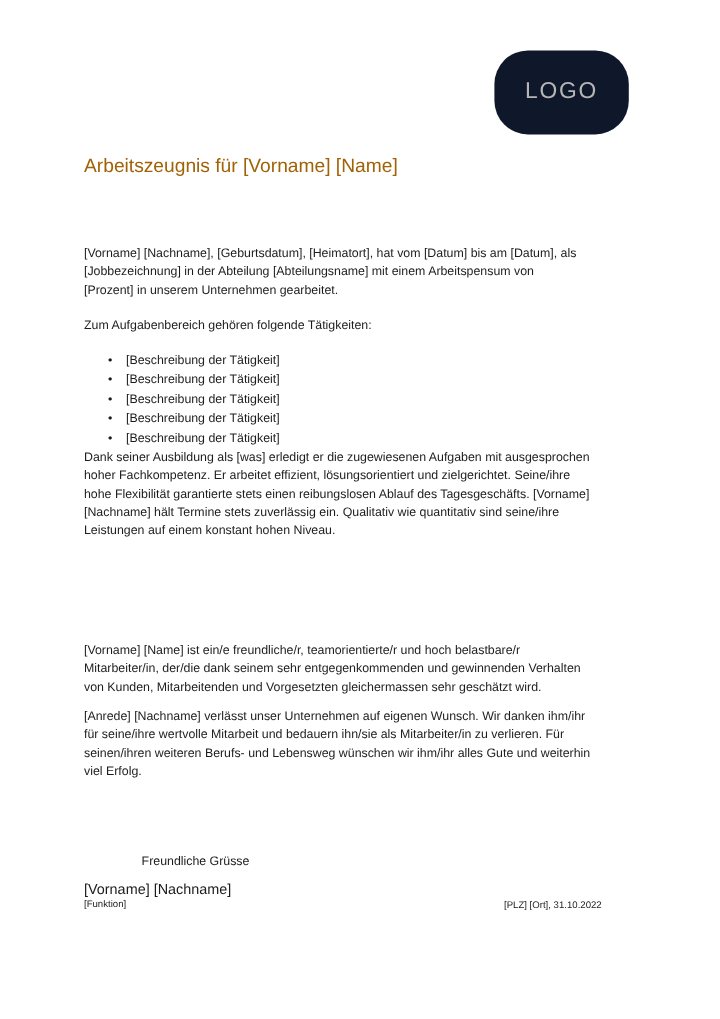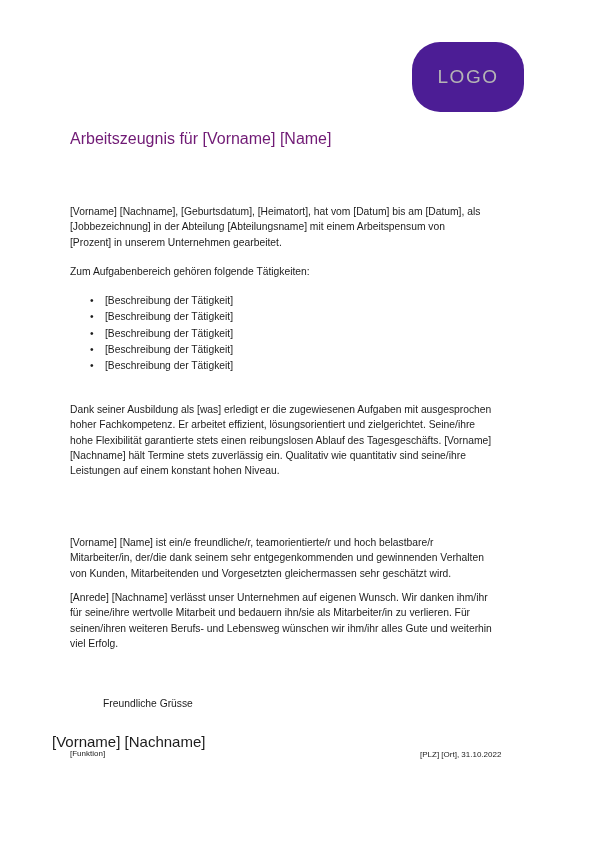--- a/index.html
+++ b/index.html
@@ -15,40 +15,40 @@
     font-family: "Liberation Sans", sans-serif;
     color: #1c1c1c;
     overflow: hidden;
   }
   .logo-box {
     position: absolute;
     left: 412px;
     top: 42px;
     width: 112px;
     height: 70px;
-    background: #4c1d95;
+    background: #0f172a;
     display: flex;
     align-items: center;
     justify-content: center;
     border-radius: 28px;
   }
   .logo-text {
     font-size: 19px;
     color: #b5b5b5;
     letter-spacing: 1.5px;
     font-weight: 400;
   }
   .title {
     position: absolute;
     left: 70px;
     top: 130px;
     margin: 0;
     font-size: 16px;
     font-weight: 400;
-    color: #701a75;
+    color: #a16207;
     white-space: nowrap;
   }
   .para {
     position: absolute;
     left: 70px;
     width: 472px;
     margin: 0;
     font-size: 10.3px;
     line-height: 15.3px;
     white-space: pre-line;
@@ -70,30 +70,30 @@
   }
   .bullet {
     display: inline-block;
     margin-left: 20px;
     width: 15px;
     flex: 0 0 15px;
   }
   .closing {
     position: absolute;
     left: 70px;
-    margin: 1px;
+    margin: 16px;
     font-size: 10.3px;
     line-height: 15.3px;
     padding-left: 32px;
   }
   .sig-name {
     position: absolute;
-    left: 52px;
+    left: 70px;
     top: 735px;
-    font-size: 15px;
+    font-size: 12px;
     line-height: 13px;
   }
   .sig-row {
     position: absolute;
     left: 70px;
     top: 748px;
     width: 472px;
     height: 12px;
     font-size: 8px;
     line-height: 11px;
@@ -145,21 +145,21 @@
     <li>
       <span class="bullet">•</span>
       <span>[Beschreibung der Tätigkeit]</span>
     </li>
     <li>
       <span class="bullet">•</span>
       <span>[Beschreibung der Tätigkeit]</span>
     </li>
   </ul>
 
-  <p class="para" style="top:402px">Dank seiner Ausbildung als [was] erledigt er die zugewiesenen Aufgaben mit ausgesprochen
+  <p class="para" style="top:374px">Dank seiner Ausbildung als [was] erledigt er die zugewiesenen Aufgaben mit ausgesprochen
 hoher Fachkompetenz. Er arbeitet effizient, lösungsorientiert und zielgerichtet. Seine/ihre
 hohe Flexibilität garantierte stets einen reibungslosen Ablauf des Tagesgeschäfts. [Vorname]
 [Nachname] hält Termine stets zuverlässig ein. Qualitativ wie quantitativ sind seine/ihre
 Leistungen auf einem konstant hohen Niveau.</p>
 
 
   <p class="para" style="top:535px">[Vorname] [Name] ist ein/e freundliche/r, teamorientierte/r und hoch belastbare/r
 Mitarbeiter/in, der/die dank seinem sehr entgegenkommenden und gewinnenden Verhalten
 von Kunden, Mitarbeitenden und Vorgesetzten gleichermassen sehr geschätzt wird.</p>
 

